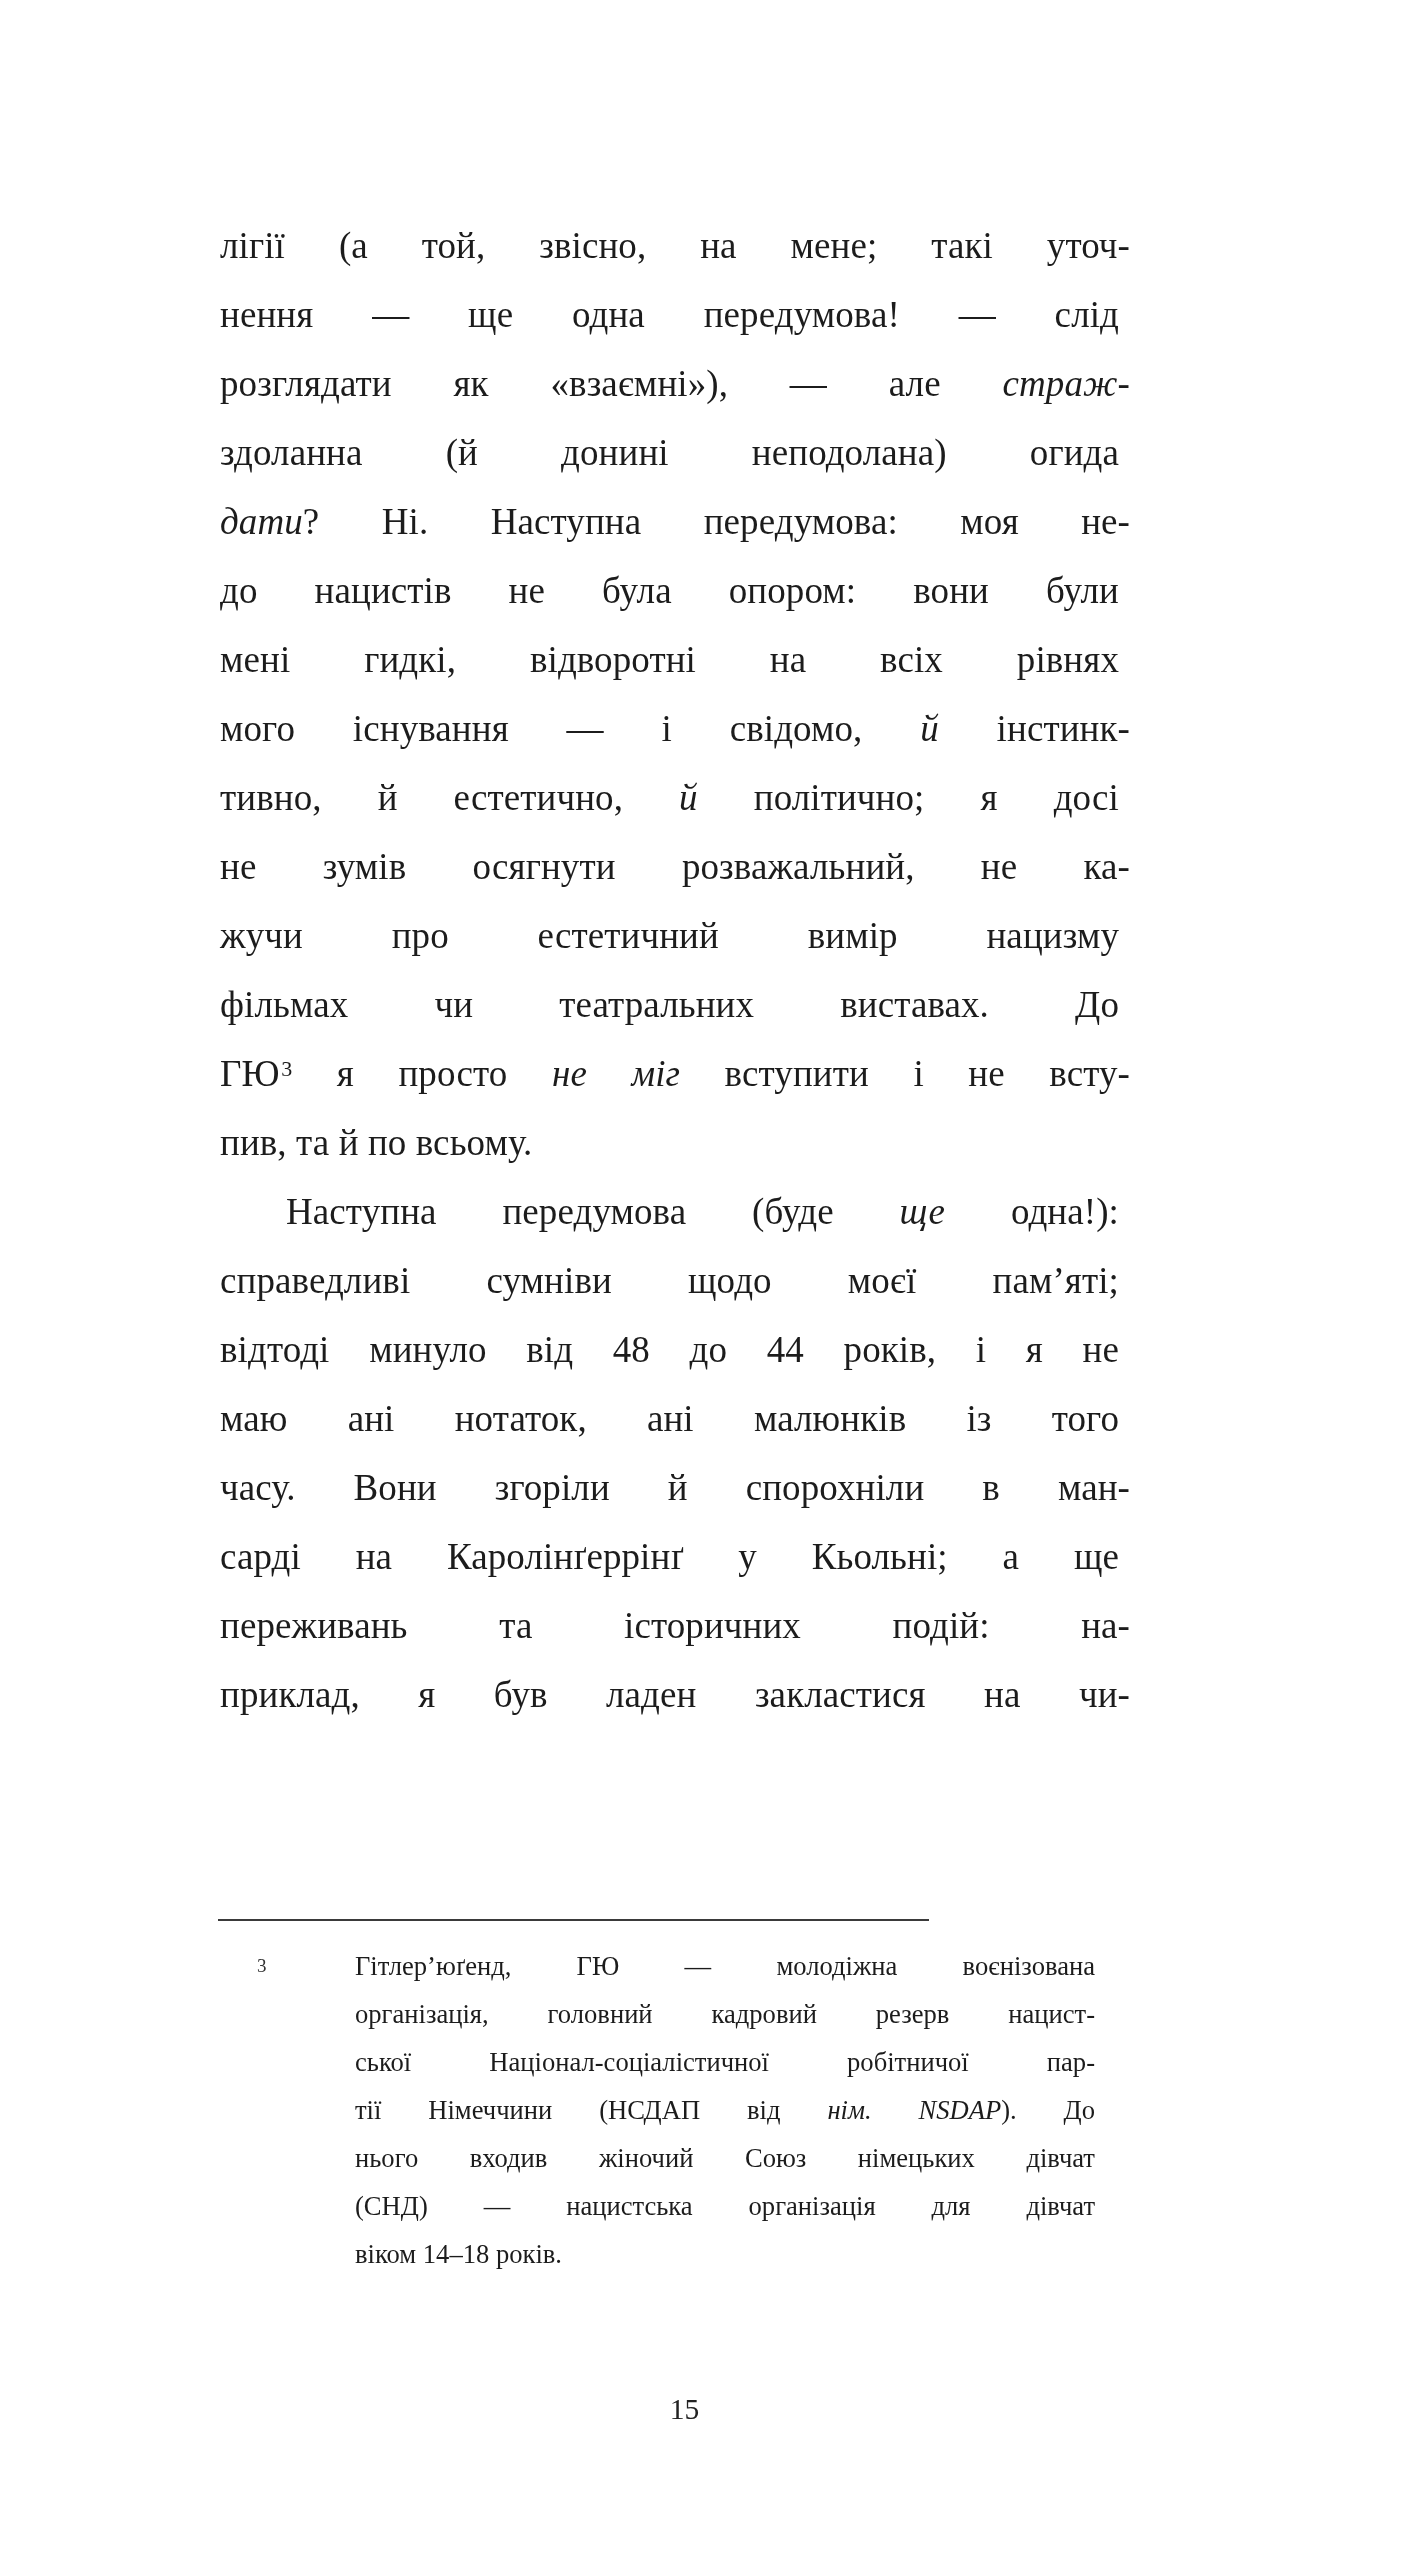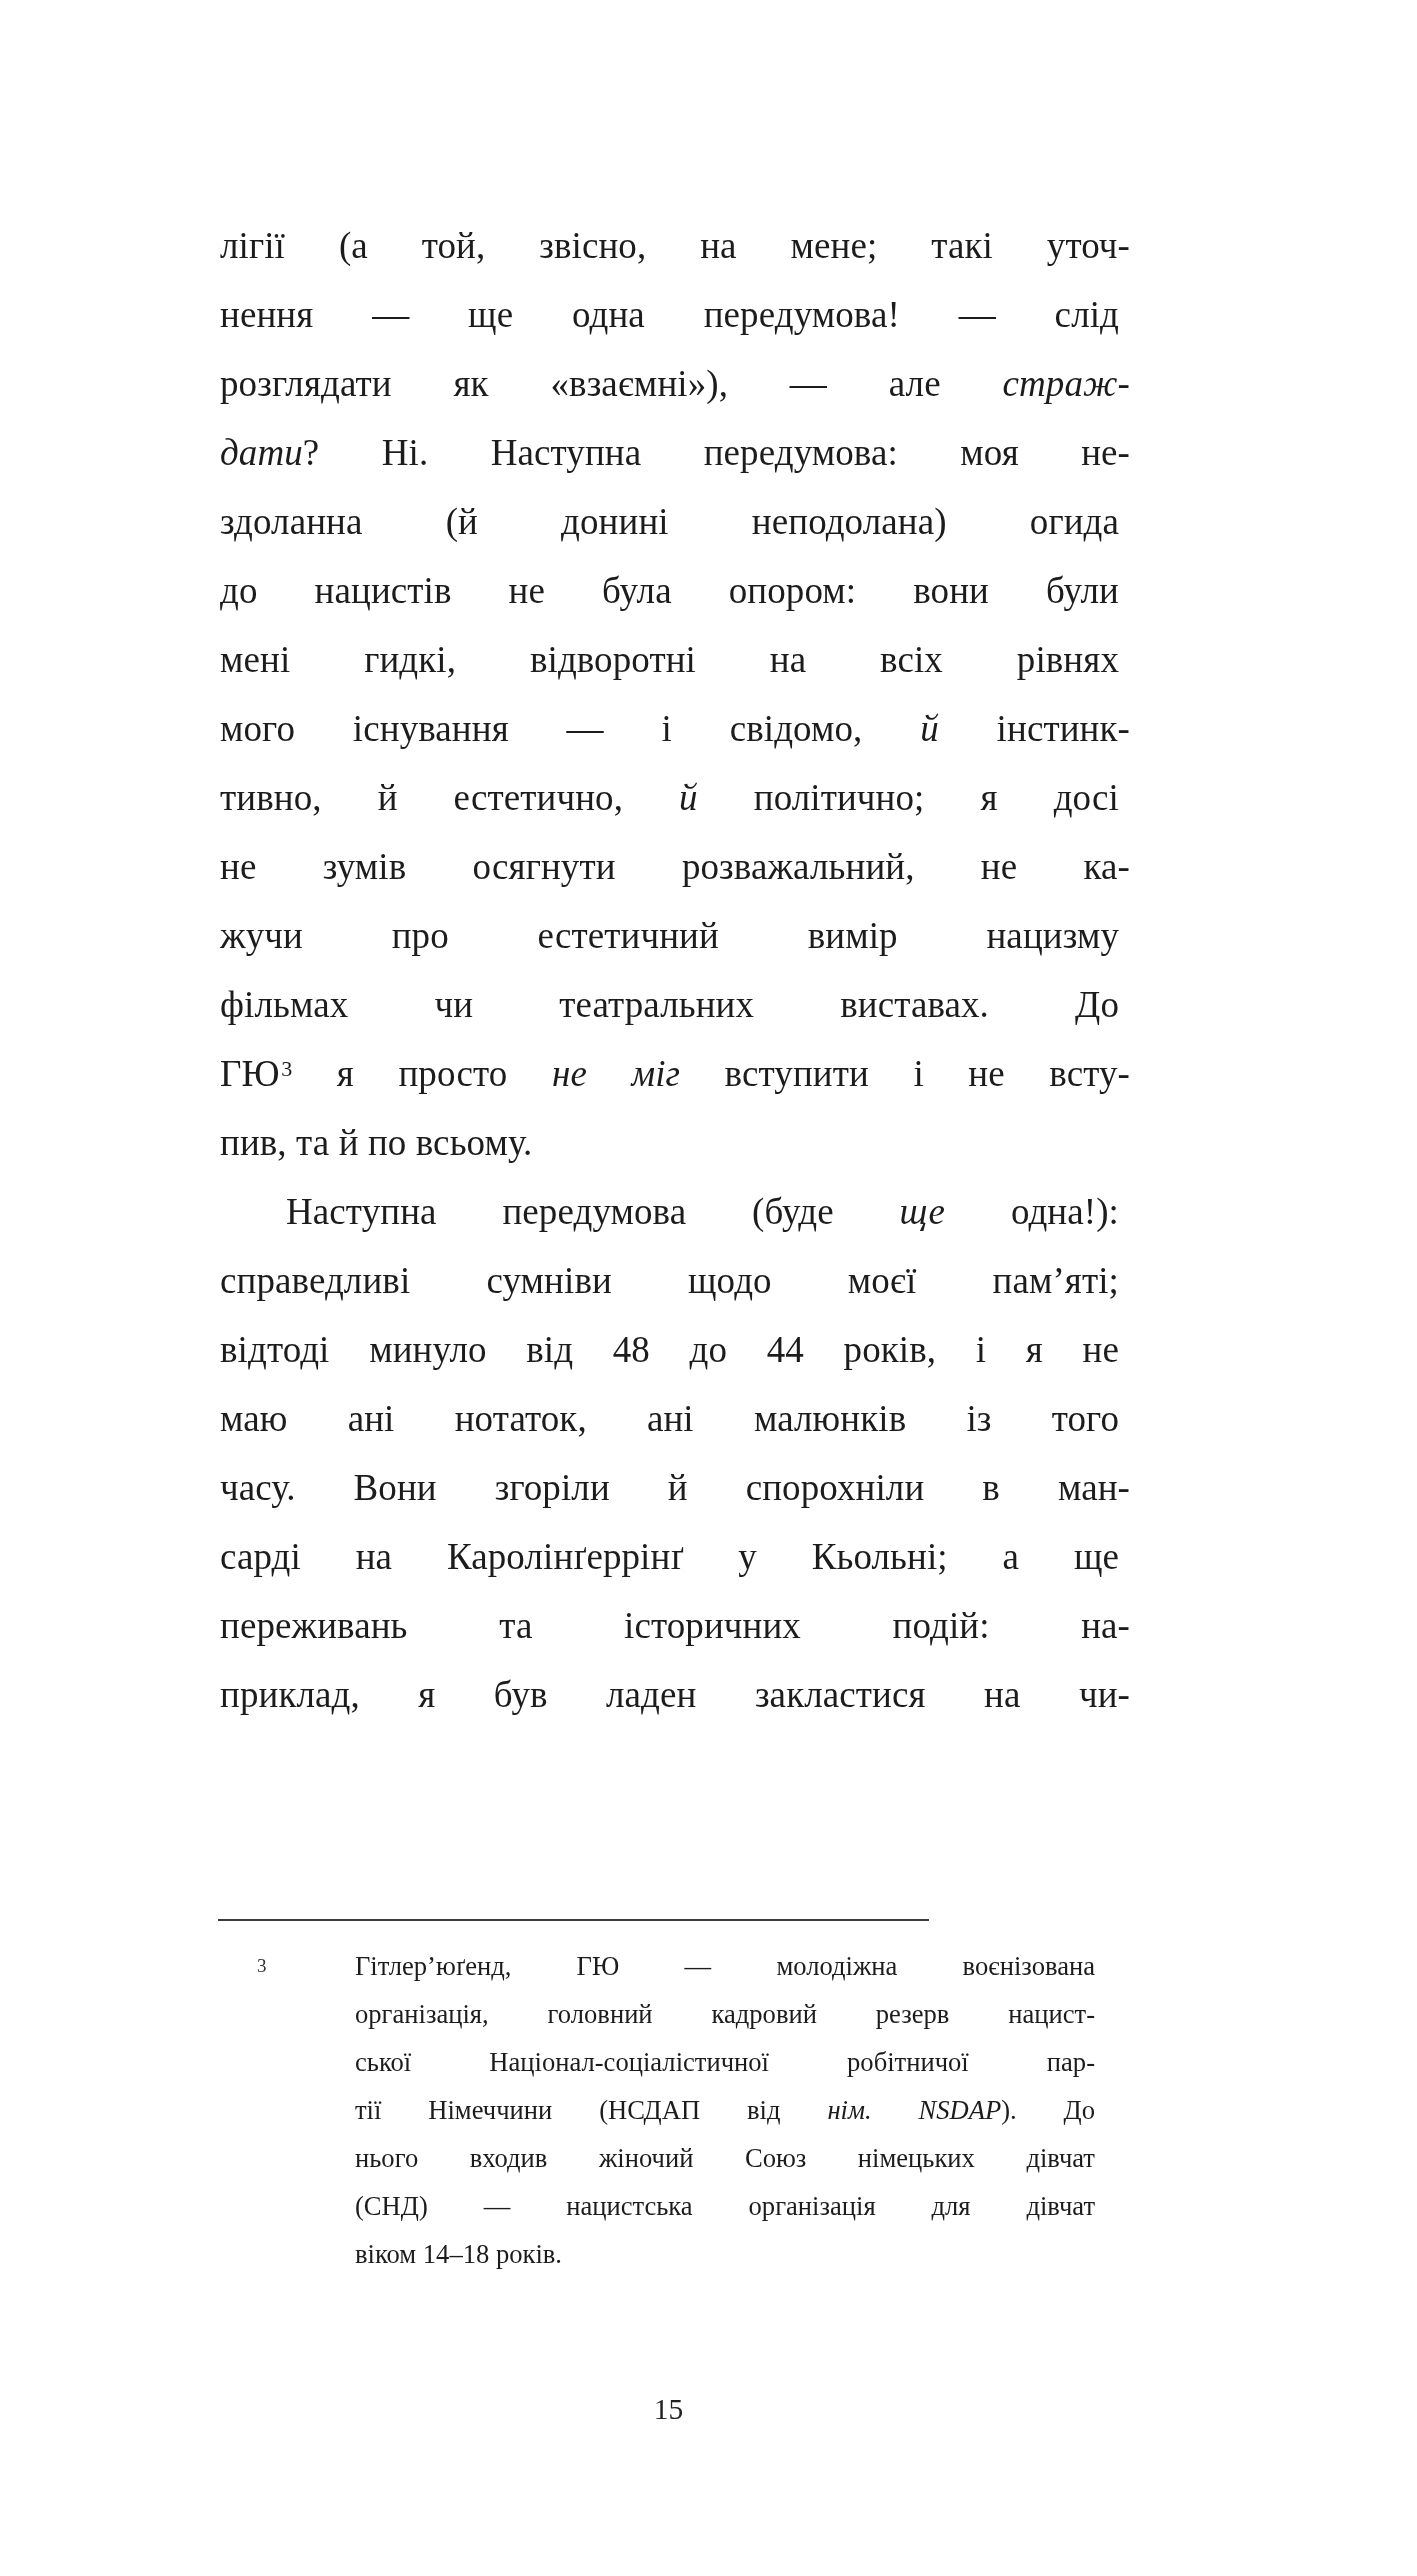--- a/index.html
+++ b/index.html
@@ -86,38 +86,38 @@
       white-space: nowrap;
       text-align: justify;
       text-align-last: justify;
       margin-left: 43px;
     }
     .fn-line.last {
       text-align-last: left;
     }
     .page-number {
       position: absolute;
-      left: 0;
+      left: 16px;
       width: 1337px;
       top: 2387px;
       text-align: center;
       font-size: 29.5px;
       line-height: 44px;
       color: #222;
     }
   </style>
 </head>
 <body>
 
 <div class="main-text">
   <span class="line hyphenated">лігії (а той, звісно, на мене; такі уточ-</span>
   <span class="line">нення — ще одна передумова! — слід</span>
   <span class="line hyphenated"><span>розглядати як «взаємні»), — але </span><em>страж-</em></span>
+  <span class="line">здоланна (й донині неподолана) огида</span>
   <span class="line hyphenated"><em>дати</em><span>? Ні. Наступна передумова: моя не-</span></span>
-  <span class="line">здоланна (й донині неподолана) огида</span>
   <span class="line">до нацистів не була опором: вони були</span>
   <span class="line">мені гидкі, відворотні на всіх рівнях</span>
   <span class="line hyphenated"><span>мого існування — і свідомо, </span><em>й</em><span> інстинк-</span></span>
   <span class="line"><span>тивно, й естетично, </span><em>й</em><span> політично; я досі</span></span>
   <span class="line hyphenated">не зумів осягнути розважальний, не ка-</span>
   <span class="line">жучи про естетичний вимір нацизму</span>
   <span class="line">фільмах чи театральних виставах. До</span>
   <span class="line hyphenated"><span>ГЮ</span><sup class="fnref">3</sup><span> я просто </span><em>не міг</em><span> вступити і не всту-</span></span>
   <span class="line last">пив, та й по всьому.</span>
   <span class="line indent"><span>Наступна передумова (буде </span><em>ще</em><span> одна!):</span></span>

